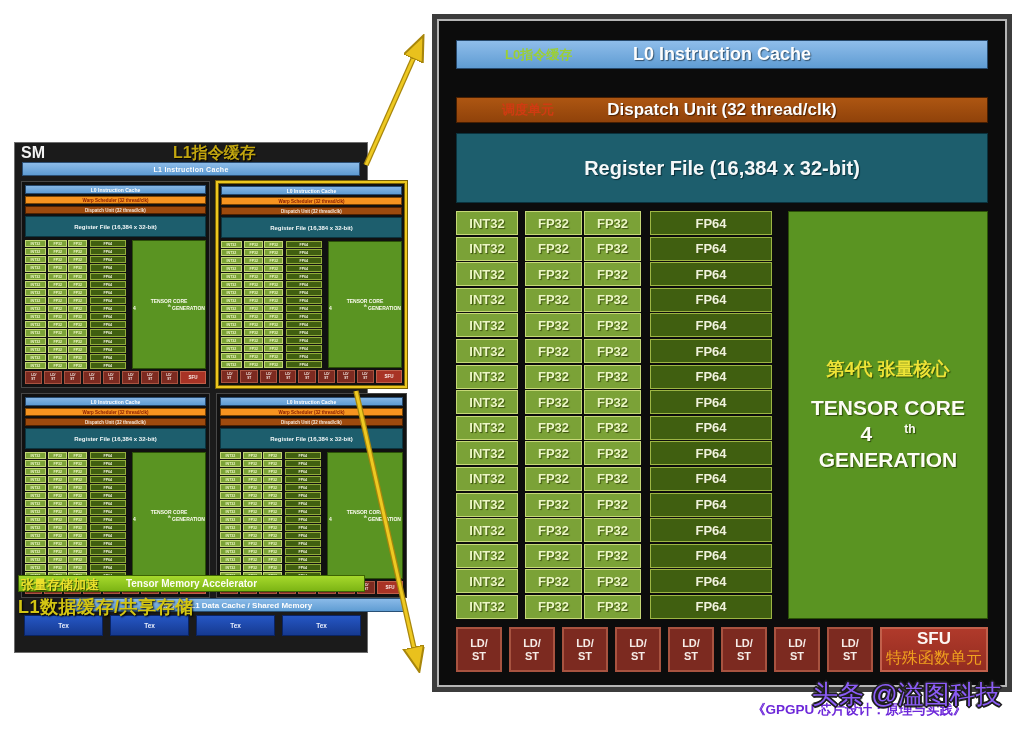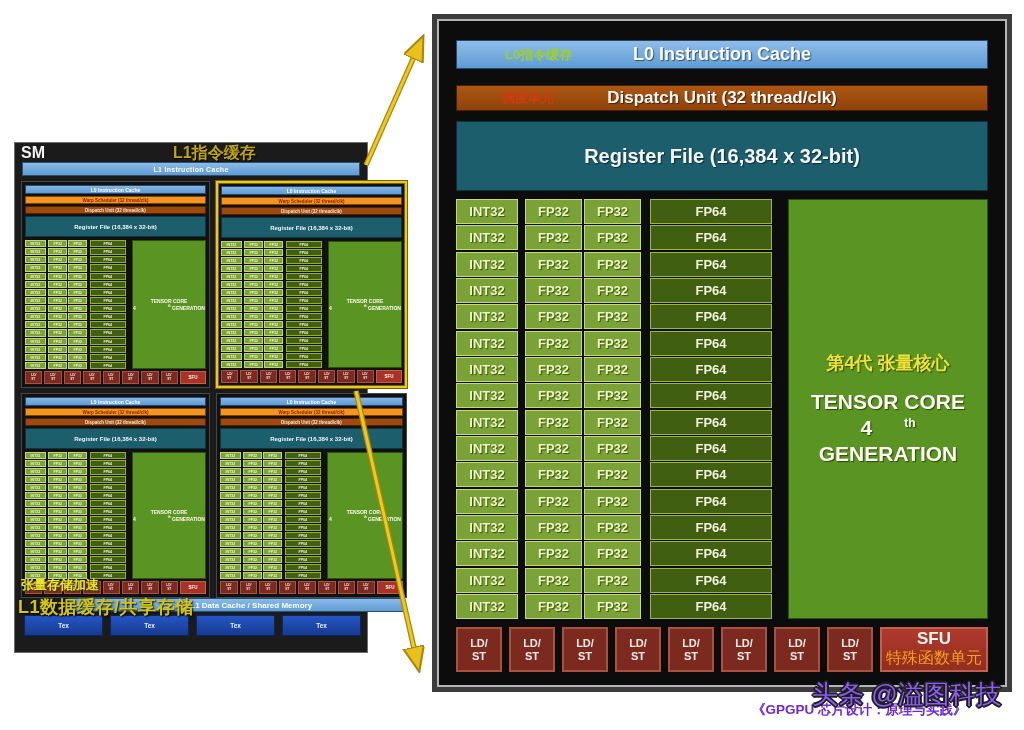--- a/index.html
+++ b/index.html
@@ -76,21 +76,21 @@
     display:flex; align-items:center; justify-content:center; }
   .tex-box span { color:#e8eefb; font-size:6.5px; font-weight:bold; }
 
   
   #detail-frame { left:432px; top:14px; width:580px; height:678px;
     background:#3c3c3c; padding:5px; }
   #detail-inner { width:100%; height:100%; background:#0c0c0c; border:2px solid #b5b5b5;
     padding:19px 17px 13px 17px; display:flex; flex-direction:column; }
 
   .d-bar { position:relative; width:100%; flex:none; display:flex; align-items:center; justify-content:center; }
-  #d-l0 { height:29px; background:linear-gradient(#8fbdea,#5f9cd3); border:1px solid #27496c; margin-bottom:16px; }
+  #d-l0 { height:29px; background:linear-gradient(#8fbdea,#5f9cd3); border:1px solid #27496c; margin-bottom:28px; }
   #d-l0 .cn { position:absolute; left:48px; color:#9ccf35; font-size:13px; font-weight:bold; }
   #d-l0 .en { color:#fdfdfd; font-size:18px; font-weight:bold; text-shadow:1px 1px 1px #33536f; }
   #d-warp { height:27px; background:linear-gradient(#fca42d,#ef8b12); border:1px solid #7c4404; margin-bottom:7px; }
   #d-warp .cn { color:#c53208; font-size:13px; font-weight:bold; margin-right:4px; }
   #d-warp .en { color:#fefefe; font-size:17px; font-weight:bold; text-shadow:1px 1px 1px #8a4d06; }
   #d-disp { height:26px; background:linear-gradient(#ad5612,#90420a); border:1px solid #471f02; margin-bottom:10px; }
   #d-disp .cn { position:absolute; left:45px; color:#cf3b12; font-size:13px; font-weight:bold; }
   #d-disp .en { color:#fdfdfd; font-size:17px; font-weight:bold; text-shadow:1px 1px 1px #4b2002; }
   #d-reg { height:70px; background:#1d5e6d; border:1px solid #0b323d; margin-bottom:8px; }
   #d-reg .en { color:#f4f8f9; font-size:20px; font-weight:bold; text-shadow:1px 1px 1px #0a2e38; }
@@ -1271,20 +1271,23 @@
             <span>LD/</span>
             <span>ST</span>
           </div>
           <div class="m-sfu">
             <span>SFU</span>
           </div>
         </div>
       </div>
   </div>
 
+  <div id="tma-bar">
+    <span class="en">Tensor Memory Accelerator</span>
+  </div>
   <div id="tma-cn">张量存储加速</div>
 
   <div id="l1d-bar">
     <span>256 KB L1 Data Cache / Shared Memory</span>
   </div>
   <div id="tex-row">
       <div class="tex-box">
         <span>Tex</span>
       </div>
       <div class="tex-box">

